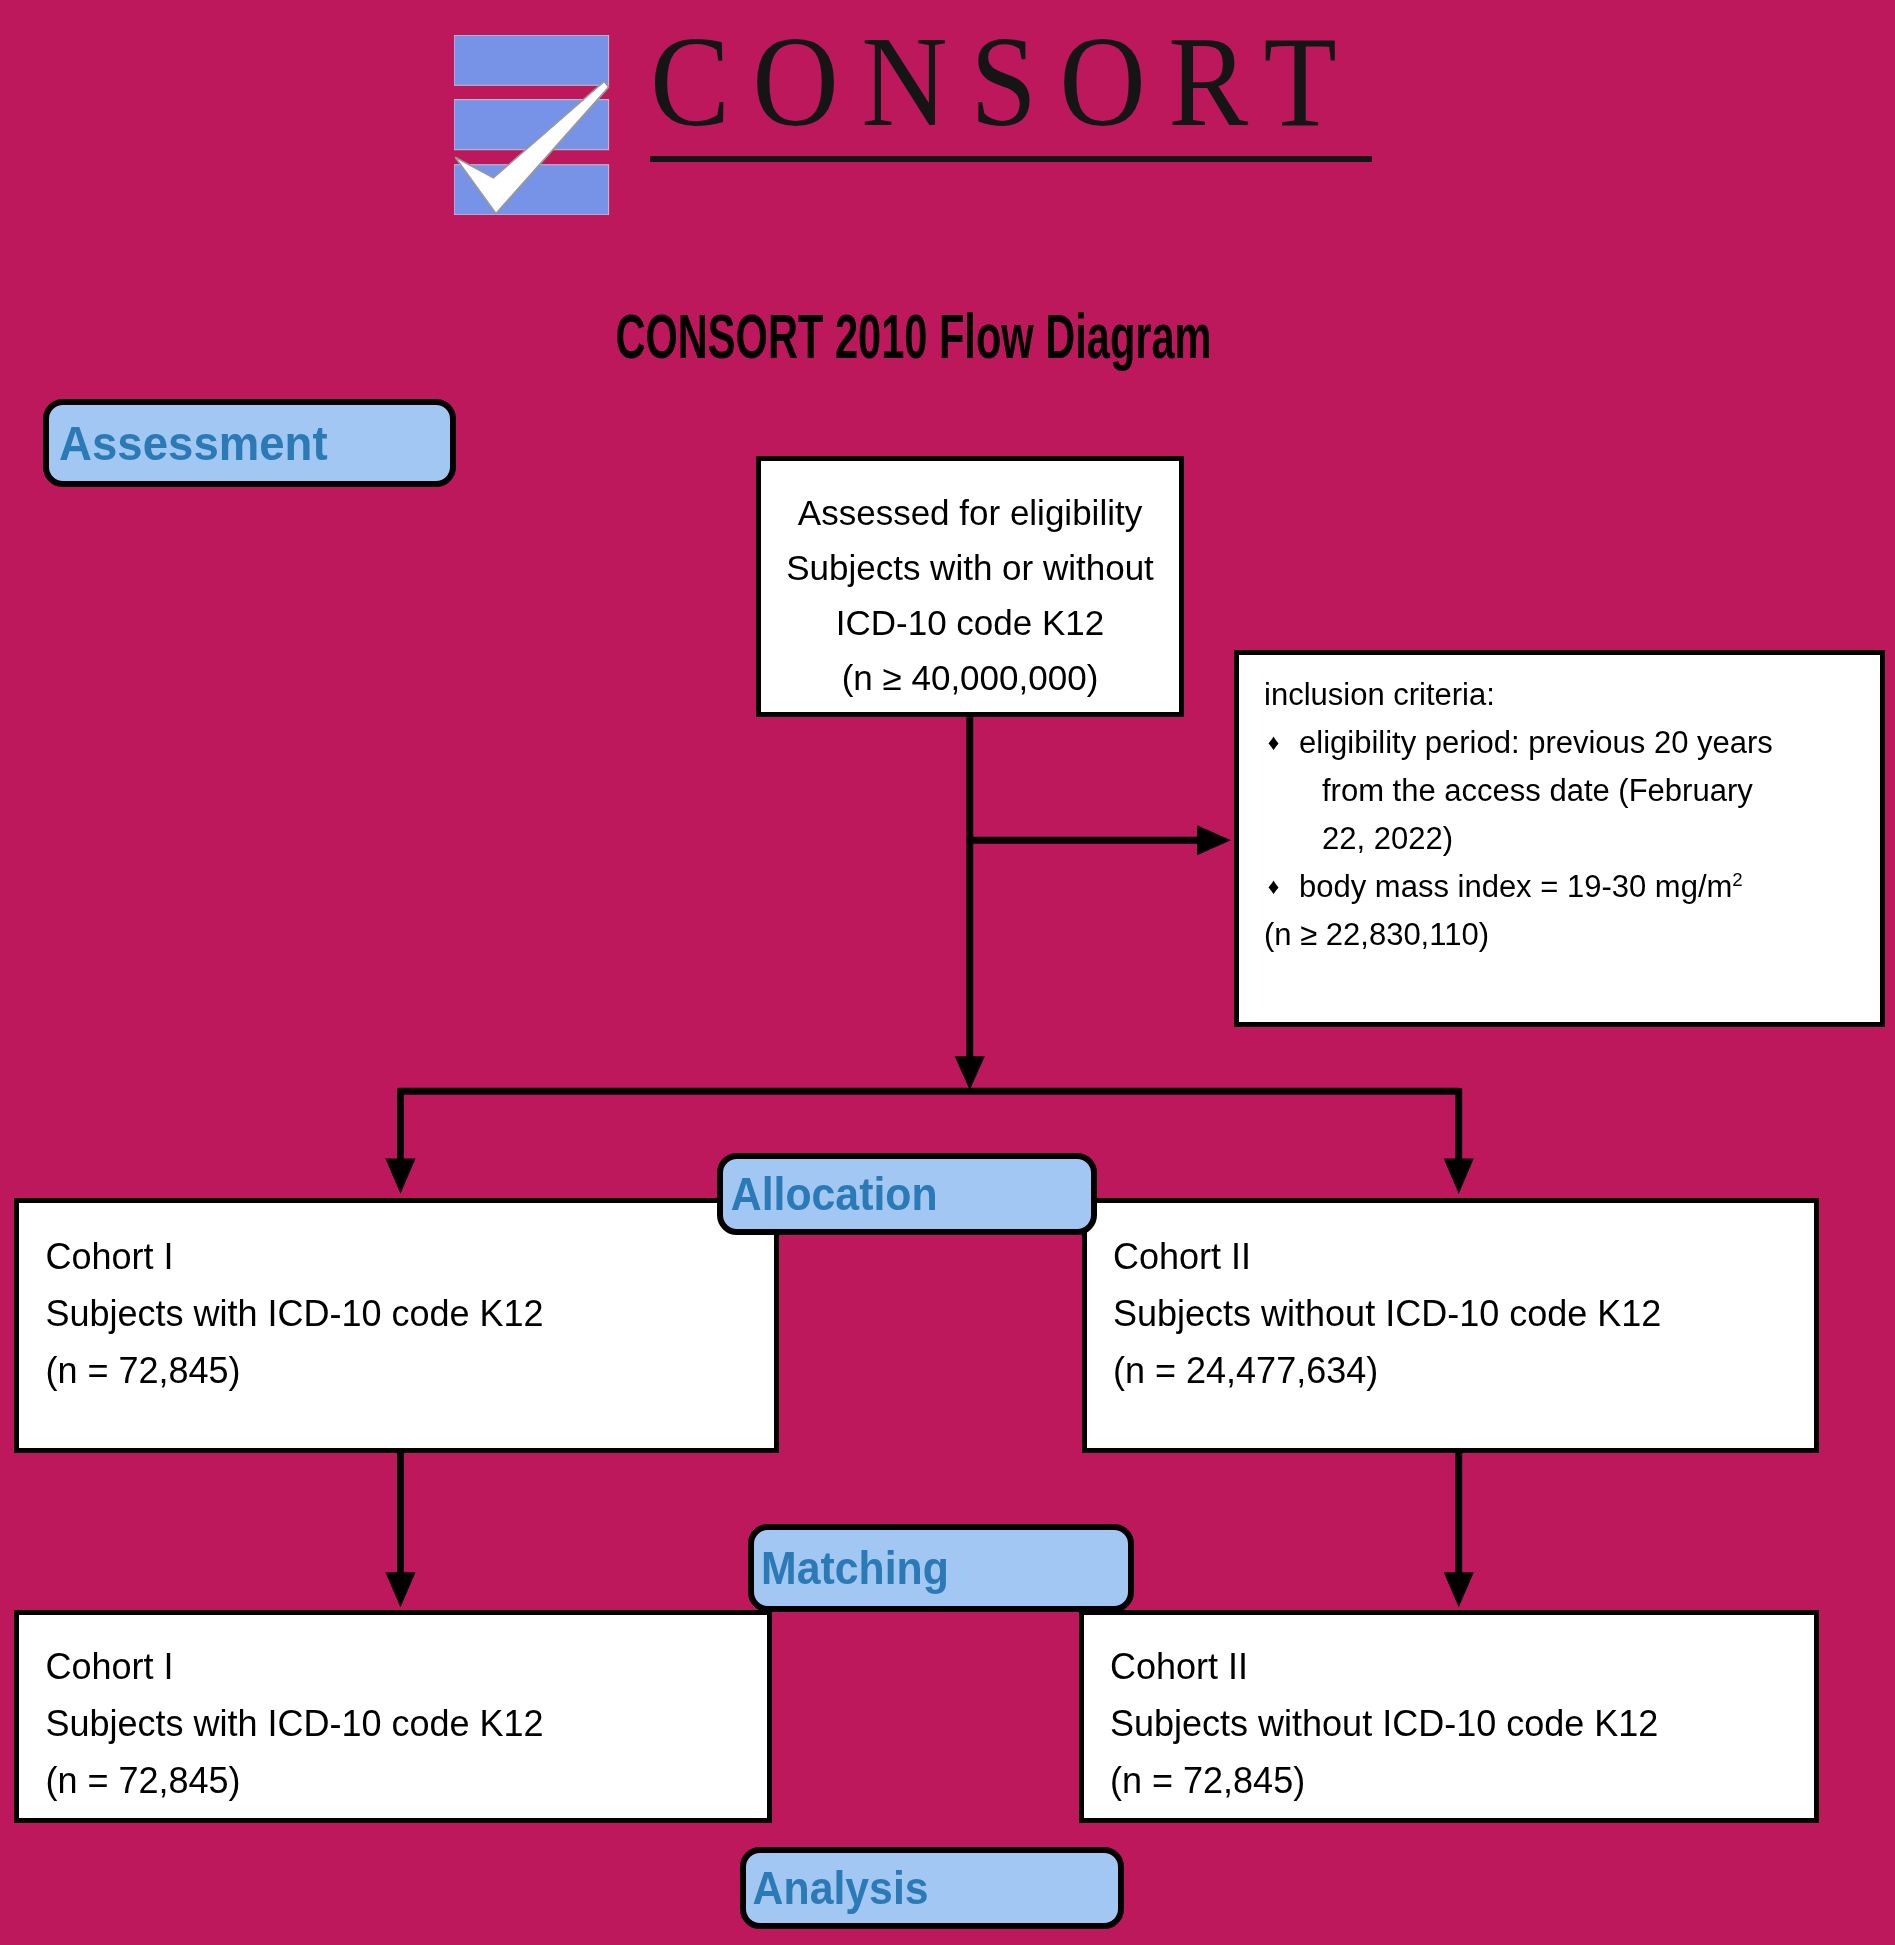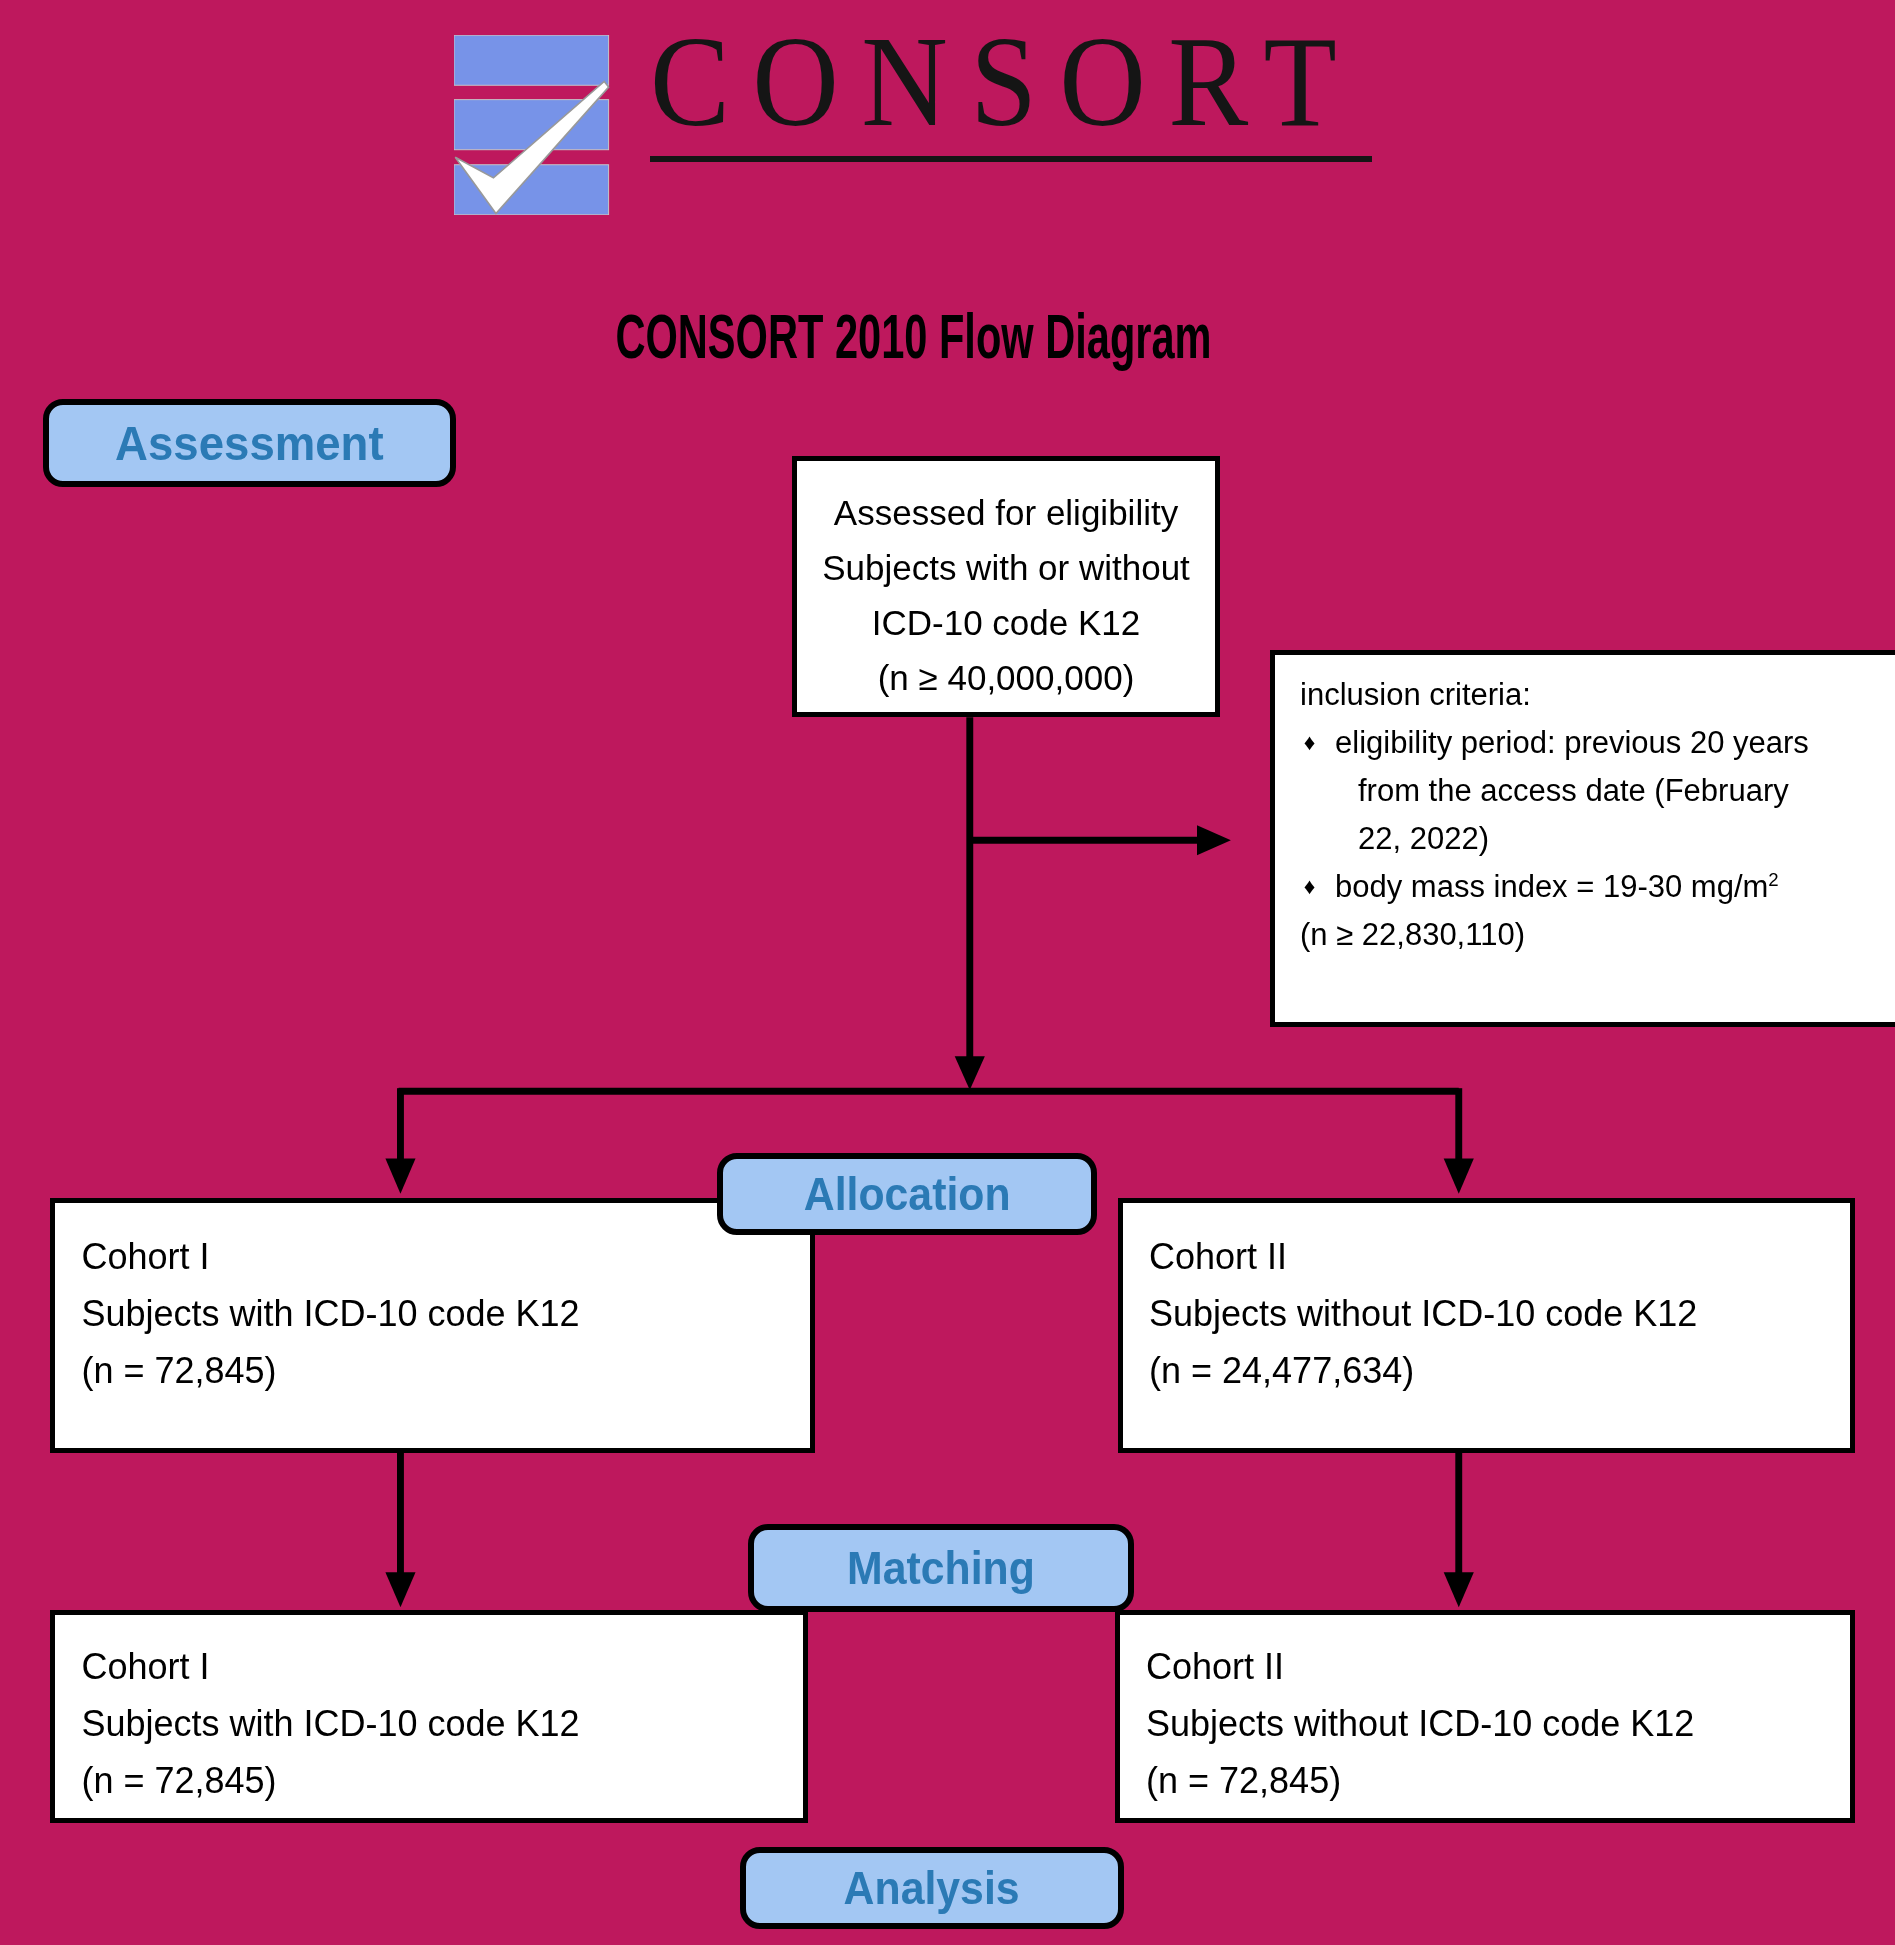--- a/index.html
+++ b/index.html
@@ -30,37 +30,37 @@
   .title{
     position:absolute;left:0;top:300px;width:1827px;text-align:center;
     font-size:63px;font-weight:700;color:#000;white-space:nowrap;
     transform:scaleX(.66);transform-origin:center;
   }
   
   .connectors{position:absolute;left:0;top:0;width:1895px;height:1946px;z-index:1;}
   
   .fbox{
     position:absolute;background:#ffffff;border:5.7px solid var(--line);
-    font-size:36px;line-height:57px;color:#000;z-index:2;margin-left:36px;
+    font-size:36px;line-height:57px;color:#000;z-index:2;
   }
   .fbox .ln{white-space:nowrap;}
   #box-assessed{left:756px;top:456px;width:428px;height:261px;text-align:center;padding-top:24px;font-size:35px;line-height:55px;}
   #box-excluded{left:1234px;top:650px;width:651px;height:377px;padding:16.3px 8.8px 0 25px;font-size:31px;line-height:48px;}
   #box-excluded .ex-bullet{display:flex;white-space:nowrap;}
   #box-excluded .diamond{width:35px;flex:0 0 35px;font-size:22.6px;line-height:48px;padding-left:3.8px;}
   #box-excluded .cont{margin-left:58px;white-space:nowrap;}
   #box-excluded sup{font-size:60%;vertical-align:super;line-height:0;}
   #box-alloc-left {left:14.4px;  top:1198px;width:765px;height:255px;padding:25px 12.6px 0 26px;}
   #box-alloc-right{left:1082px;top:1198px;width:737px;height:255px;padding:25px 12.6px 0 26px;}
   #box-match-left {left:14.4px;  top:1610px;width:758px;height:213px;padding:22.6px 12.6px 0 26px;}
   #box-match-right{left:1079px;top:1610px;width:740px;height:213px;padding:22.6px 12.6px 0 26px;}
   
   .stage{
     position:absolute;background:var(--stage-fill);border:6.3px solid #000;border-radius:20px;
-    display:flex;align-items:center;justify-content:center;z-index:3;
+    display:flex;align-items:center;z-index:3;
     color:var(--stage-text);font-weight:700;font-size:46px;
   }
   .stage>span{transform:scaleX(.93);white-space:nowrap;}
   #stage-assessment{left:43px;  top:399px; width:413px;height:88px;font-size:49px;}
   #stage-allocation{left:717px;top:1153px;width:380px;height:82px;}
   #stage-matching  {left:748px;top:1524px;width:386px;height:88px;}
   #stage-analysis  {left:740px;top:1847px;width:384px;height:82px;}
 </style>
 </head>
 <body>

